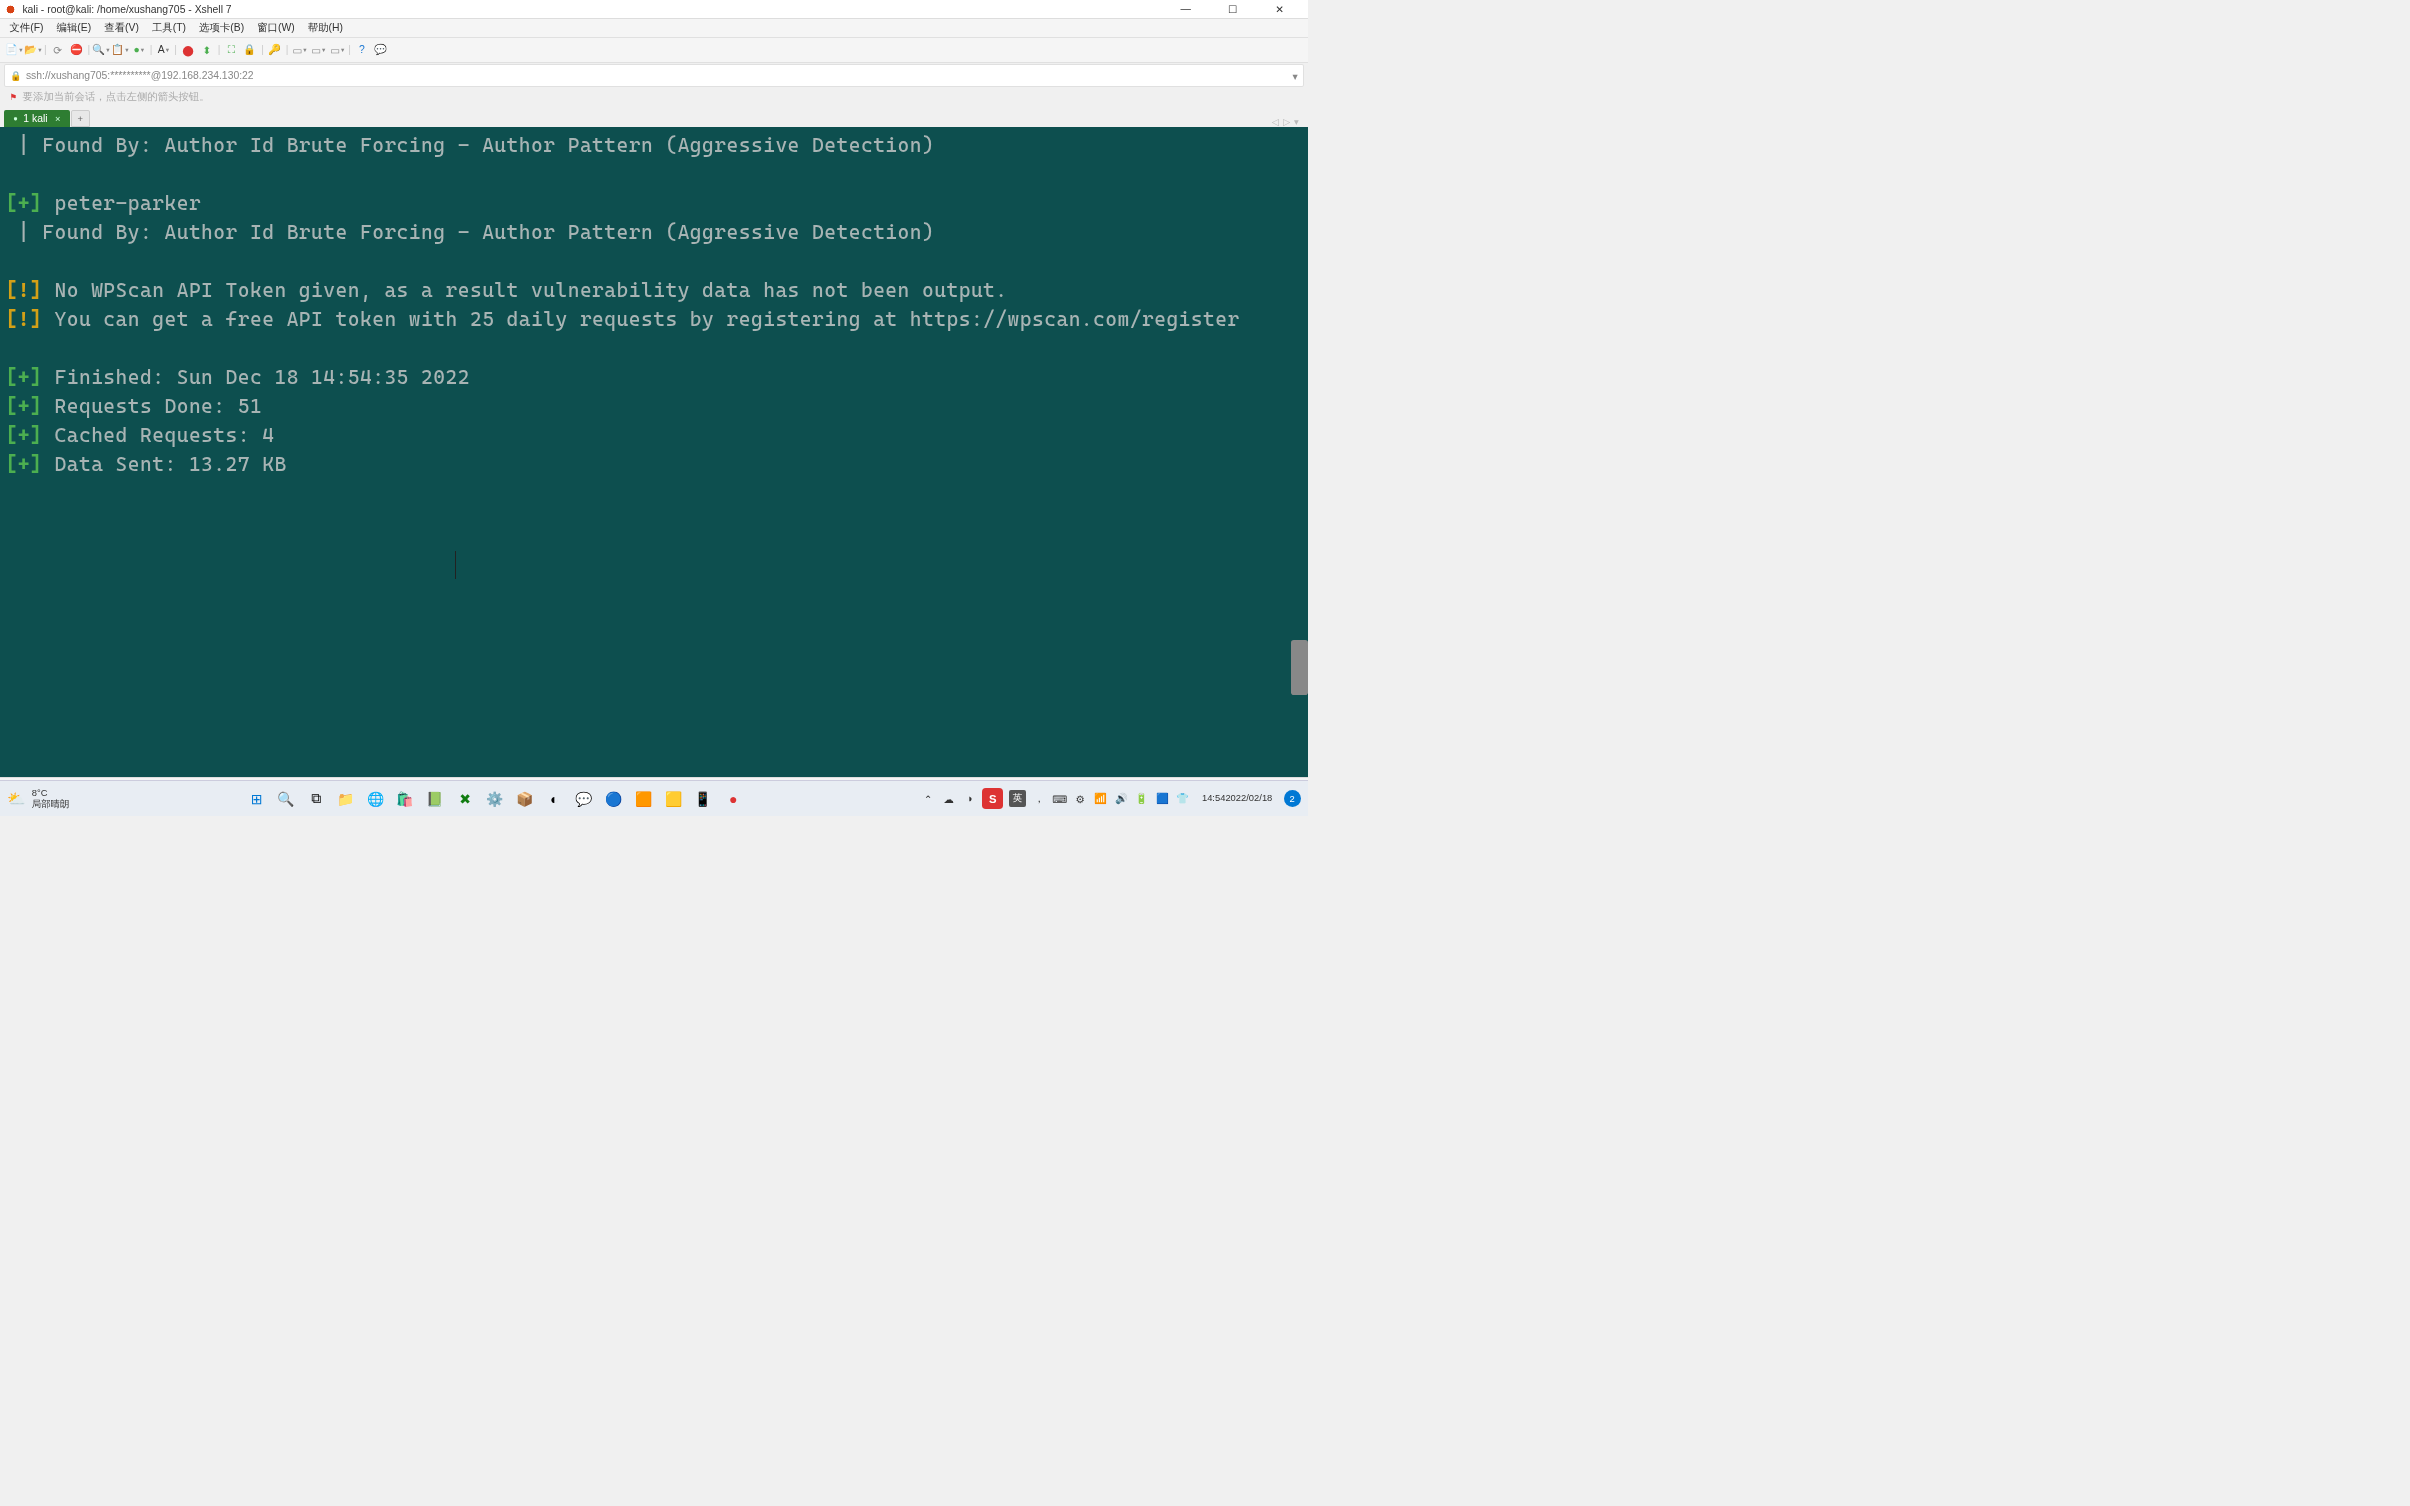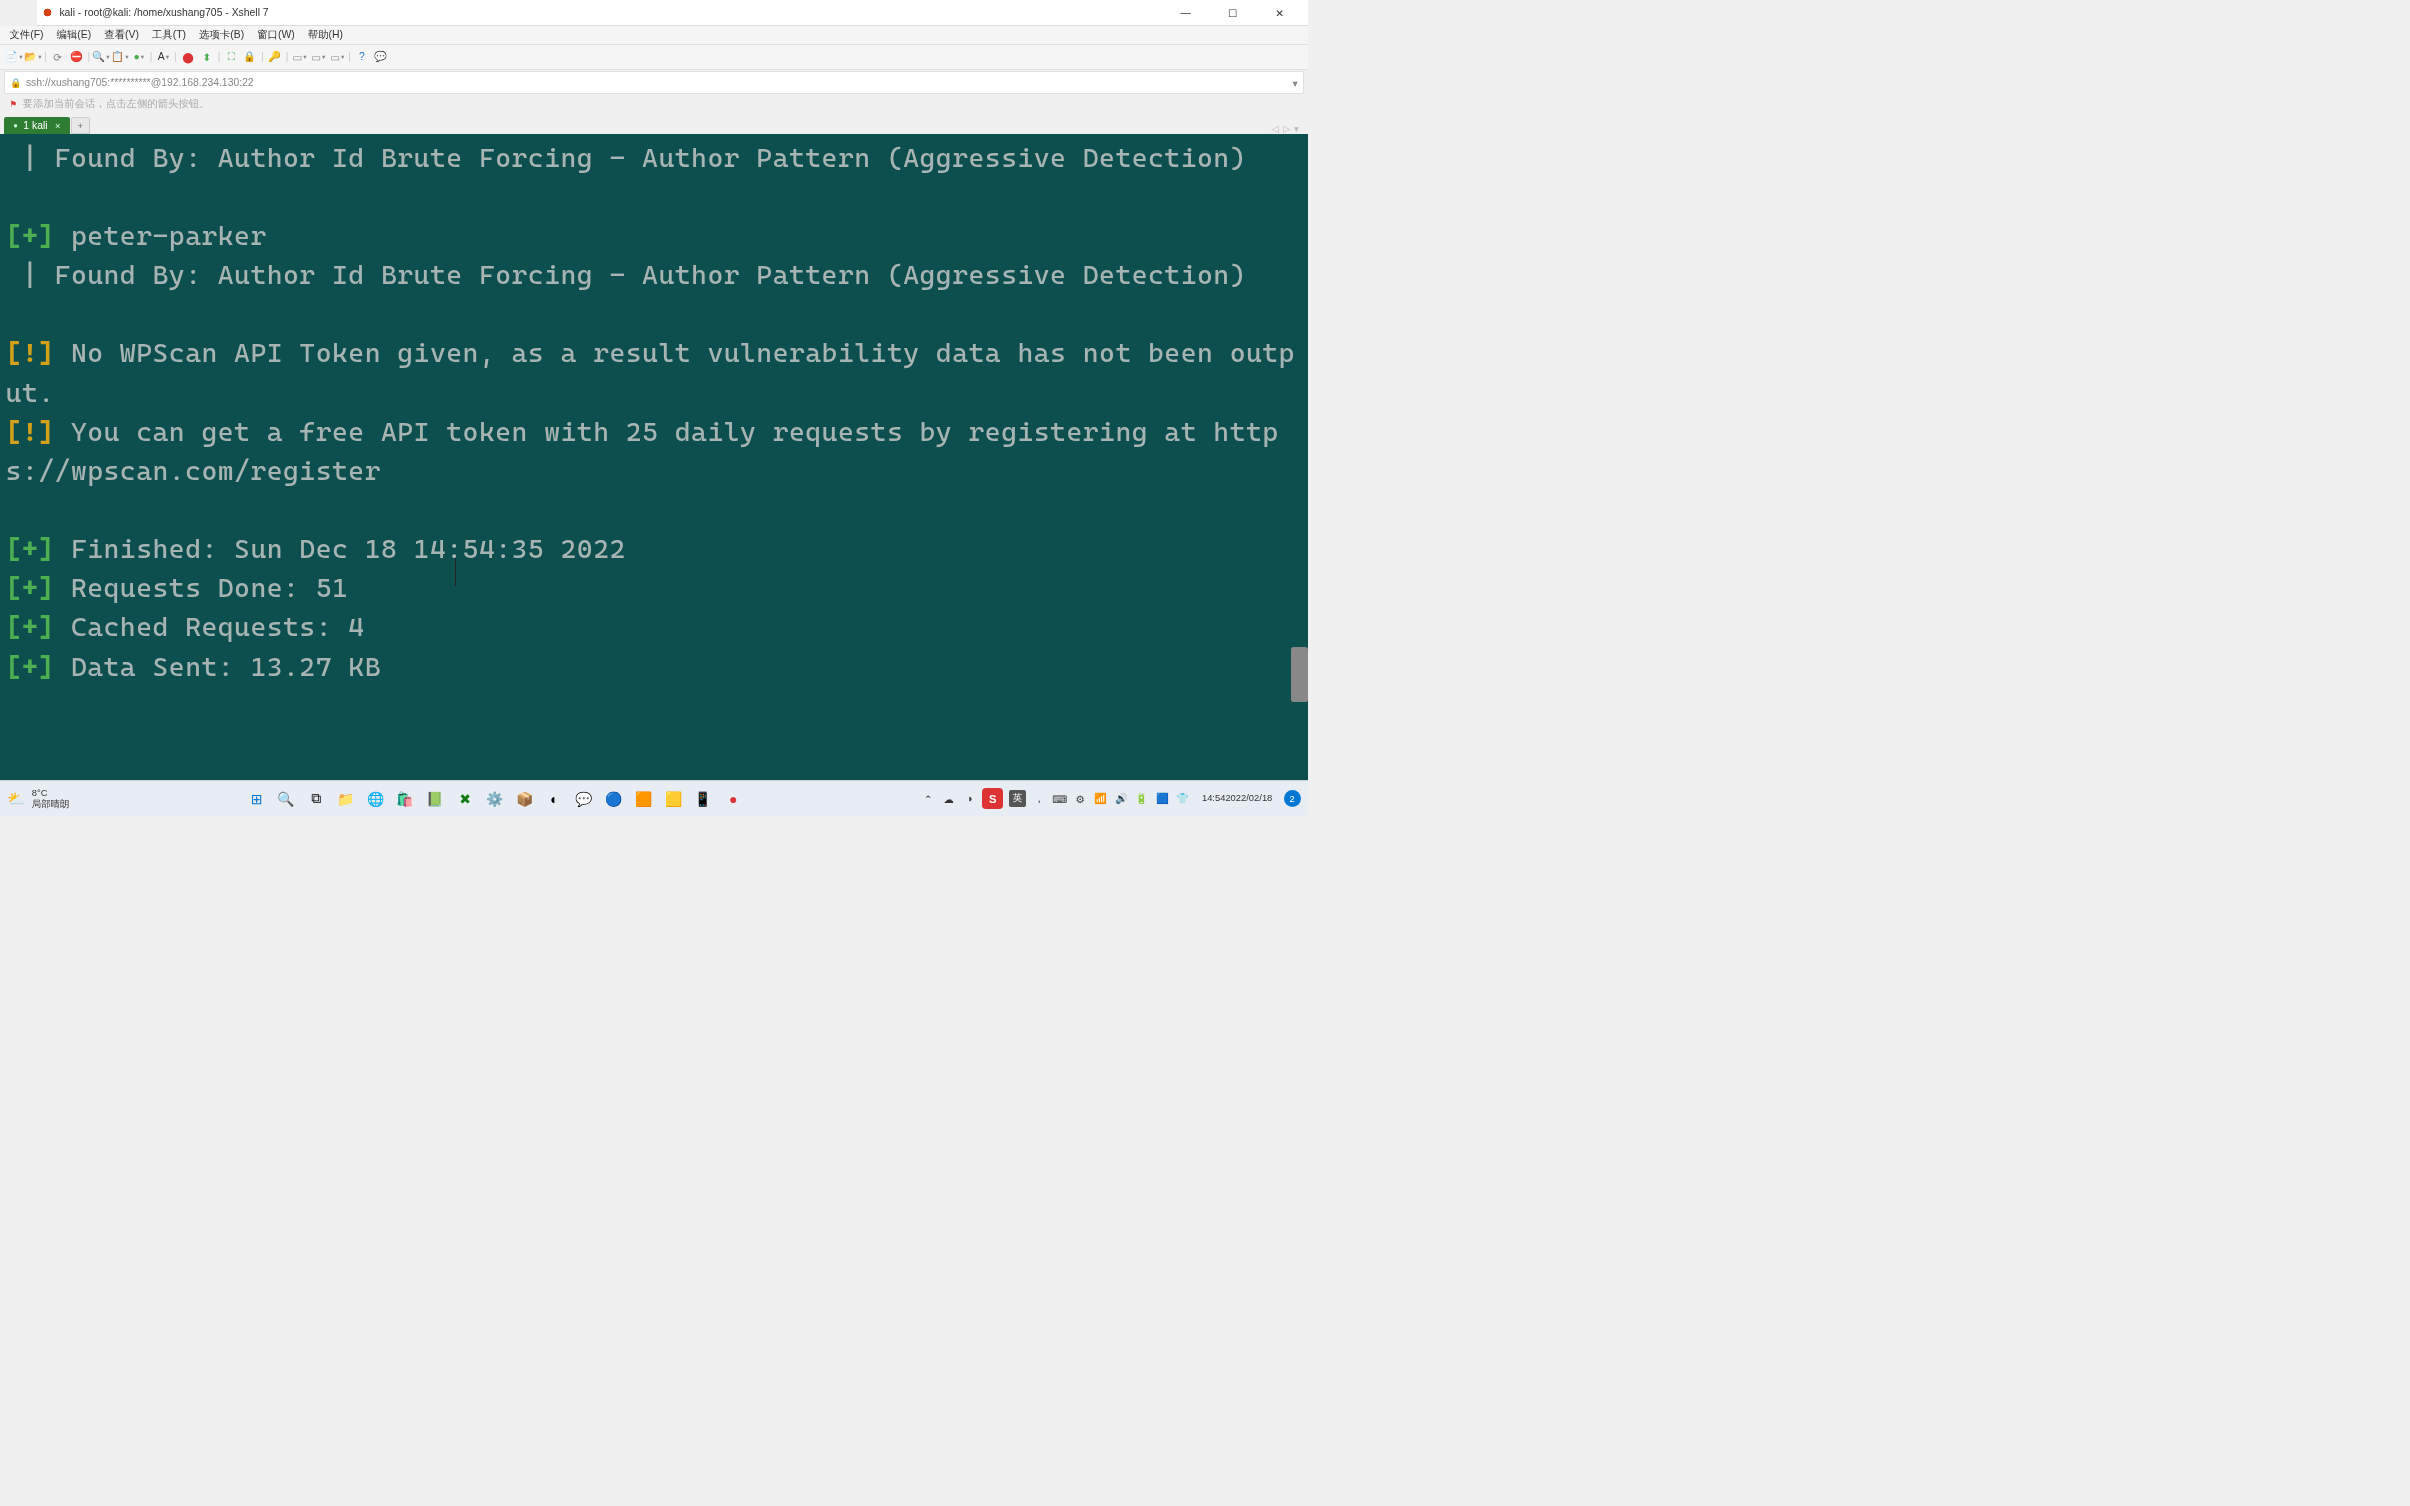--- a/index.html
+++ b/index.html
@@ -8,27 +8,26 @@
       font-size: 11.3px;
       background: #f0f0f0;
       overflow: hidden;
       width: 1308px;
       height: 816px;
       position: relative;
     }
     
     
     .titlebar {
-      height: 26px;
+      height: 19px;
       background: #fff;
       display: flex;
       align-items: center;
       padding: 0 3.8px;
       border-bottom: 0.9px solid #ddd;
-      margin-left: 37px;
     }
     .titlebar .icon { width: 13px; height: 13px; border-radius: 50%; background: radial-gradient(circle, #d84315 40%, #fff 45%); margin-right: 5.6px; }
     .titlebar .title { flex: 1; color: #333; font-size: 10.4px; }
     .titlebar .winbtns { display: flex; gap: 13px; padding-right: 7.5px; color: #333; font-size: 10.4px; }
     .titlebar .winbtns span { width: 34px; text-align: center; cursor: default; }
     
     
     .menubar {
       height: 19px;
       background: #f5f5f5;
@@ -104,21 +103,21 @@
     .tab .dot { color: #cfd; font-size: 7.5px; }
     .tab .x { color: #cfd; font-size: 9.4px; margin-left: 1.9px; }
     .tabbar .plus { background: #e8e8e8; border: 0.9px solid #ccc; padding: 1.9px 5.6px; font-size: 9.4px; color: #666; margin-left: 0.9px; border-radius: 1.9px 1.9px 0 0; }
     .tabbar .navarrows { margin-left: auto; color: #bbb; font-size: 9.4px; display: flex; gap: 3.8px; padding-right: 5.6px; }
     
     
     .terminal {
       background: #0d4f4f;
       color: #a8b4b4;
       font-family: "Cascadia Mono", "Consolas", "Courier New", monospace;
-      font-size: 27px;
+      font-size: 20px;
       line-height: 1.45;
       padding: 3.8px 5.6px;
       height: 650px;
       overflow: hidden;
       white-space: pre-wrap;
       word-break: break-all;
       letter-spacing: 0.5px;
       position: relative;
     }
     .tgreen { color: #4caf50; font-weight: bold; }

